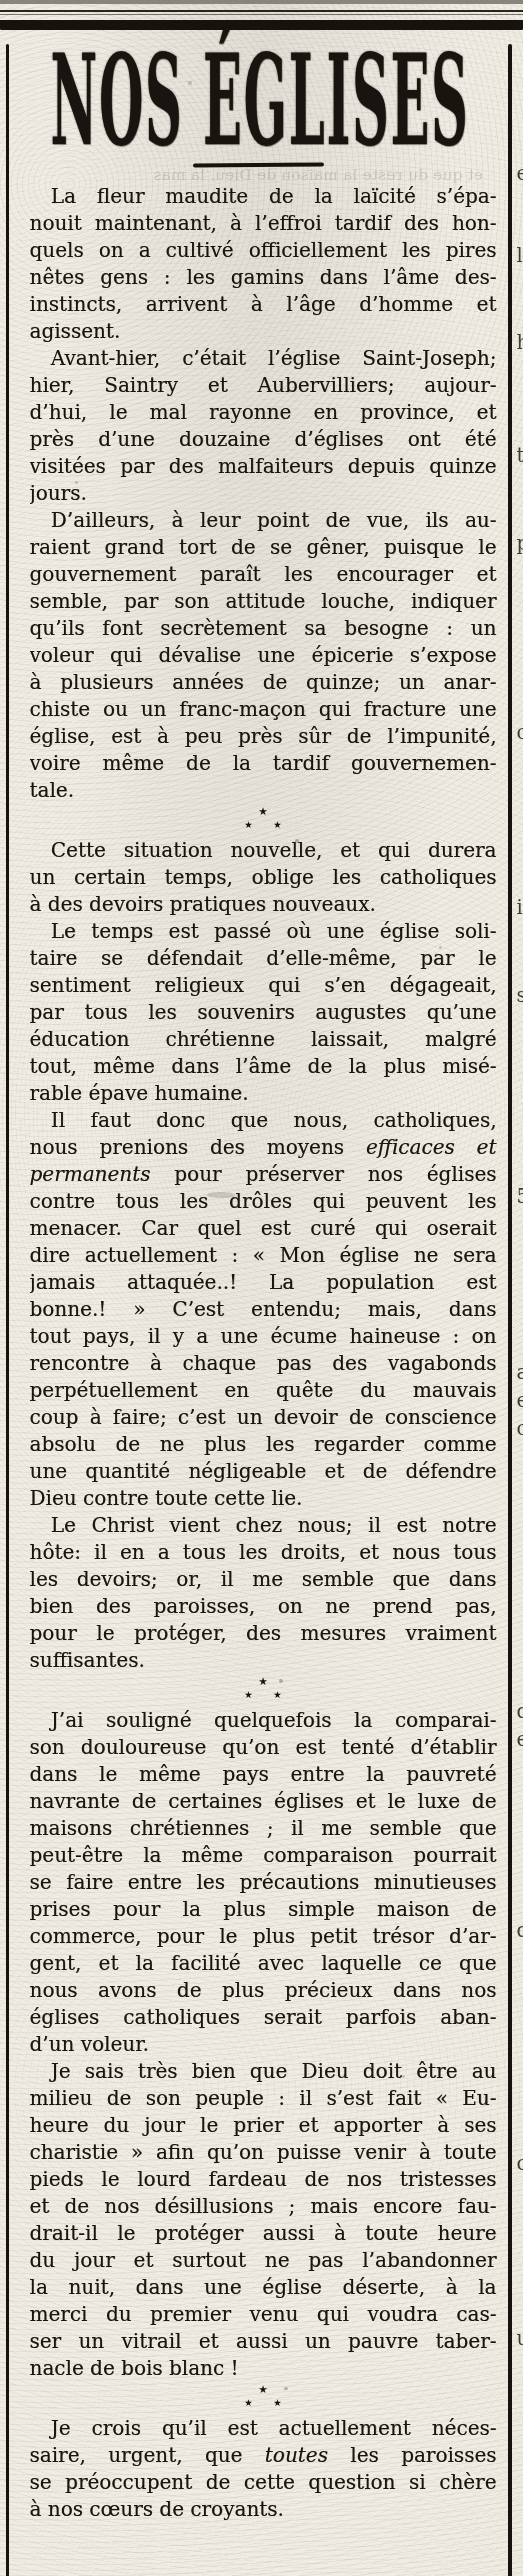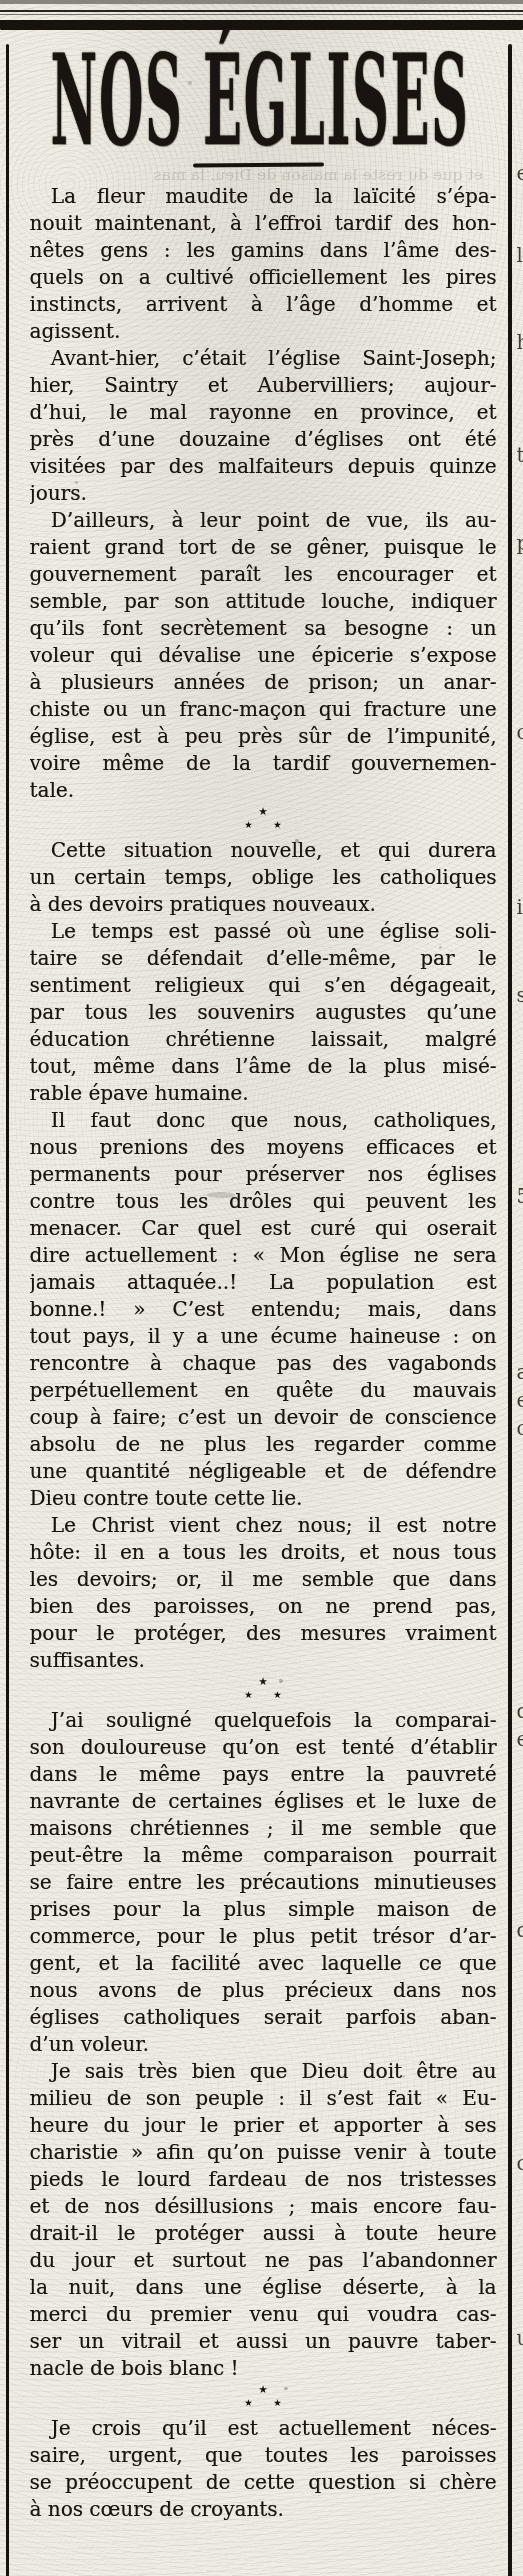--- a/index.html
+++ b/index.html
@@ -46,21 +46,21 @@
   .content { position:absolute; left:29.5px; top:179px; width:467px; }
   .para { margin:0; }
   .bl {
     height:27px; line-height:27px; font-size:20px;
     text-align:justify; text-align-last:justify;
     overflow:hidden; white-space:normal;
     text-shadow:0.3px 0.4px 0.4px rgba(25,15,6,0.5);
   }
   .bl.first    { text-indent:21.3px; }
   .bl.lastline { text-align-last:left; }
-  .it { }
+  .it { font-style:italic; }
 
   .asterism {
     height:33px; text-align:center; color:#17120d;
     font-family:"DejaVu Sans", sans-serif;
   }
   .asterism .a-top  { display:block; font-size:10.7px; line-height:15px; height:15px; }
   .asterism .a-pair { display:block; font-size:9.4px; line-height:12.6px; height:12.6px; letter-spacing:8.8px; text-indent:8.8px; }
 
   .edge-frag {
     position:absolute; right:0; width:7px; height:28px; overflow:hidden;
@@ -87,41 +87,41 @@
   <div class="masthead">
     <span class="t">NOS ÉGLISES</span>
   </div>
   <div class="title-underline"></div>
   <div class="bleed-line">et que du reste la maison de Dieu, la mas</div>
 
   <div class="content" id="article-body">
       <div class="para">
         <div class="bl first"><span>La fleur maudite de la laïcité s’épa-</span></div>
         <div class="bl"><span>nouit maintenant, à l’effroi tardif des hon-</span></div>
+        <div class="bl"><span>quels on a cultivé officiellement les pires</span></div>
         <div class="bl"><span>nêtes gens : les gamins dans l’âme des-</span></div>
-        <div class="bl"><span>quels on a cultivé officiellement les pires</span></div>
         <div class="bl"><span>instincts, arrivent à l’âge d’homme et</span></div>
         <div class="bl lastline"><span>agissent.</span></div>
       </div>
       <div class="para">
         <div class="bl first"><span>Avant-hier, c’était l’église Saint-Joseph;</span></div>
         <div class="bl"><span>hier, Saintry et Aubervilliers; aujour-</span></div>
         <div class="bl"><span>d’hui, le mal rayonne en province, et</span></div>
         <div class="bl"><span>près d’une douzaine d’églises ont été</span></div>
         <div class="bl"><span>visitées par des malfaiteurs depuis quinze</span></div>
         <div class="bl lastline"><span>jours.</span></div>
       </div>
       <div class="para">
         <div class="bl first"><span>D’ailleurs, à leur point de vue, ils au-</span></div>
         <div class="bl"><span>raient grand tort de se gêner, puisque le</span></div>
         <div class="bl"><span>gouvernement paraît les encourager et</span></div>
         <div class="bl"><span>semble, par son attitude louche, indiquer</span></div>
         <div class="bl"><span>qu’ils font secrètement sa besogne : un</span></div>
         <div class="bl"><span>voleur qui dévalise une épicerie s’expose</span></div>
-        <div class="bl"><span>à plusieurs années de prison; un anar-</span></div>
+        <div class="bl"><span>à plusieurs années de quinze; un anar-</span></div>
         <div class="bl"><span>chiste ou un franc-maçon qui fracture une</span></div>
         <div class="bl"><span>église, est à peu près sûr de l’impunité,</span></div>
         <div class="bl"><span>voire même de la tardif gouvernemen-</span></div>
         <div class="bl lastline"><span>tale.</span></div>
       </div>
       <div class="asterism">
         <span class="a-top">★</span>
         <span class="a-pair">★ ★</span>
       </div>
       <div class="para">

